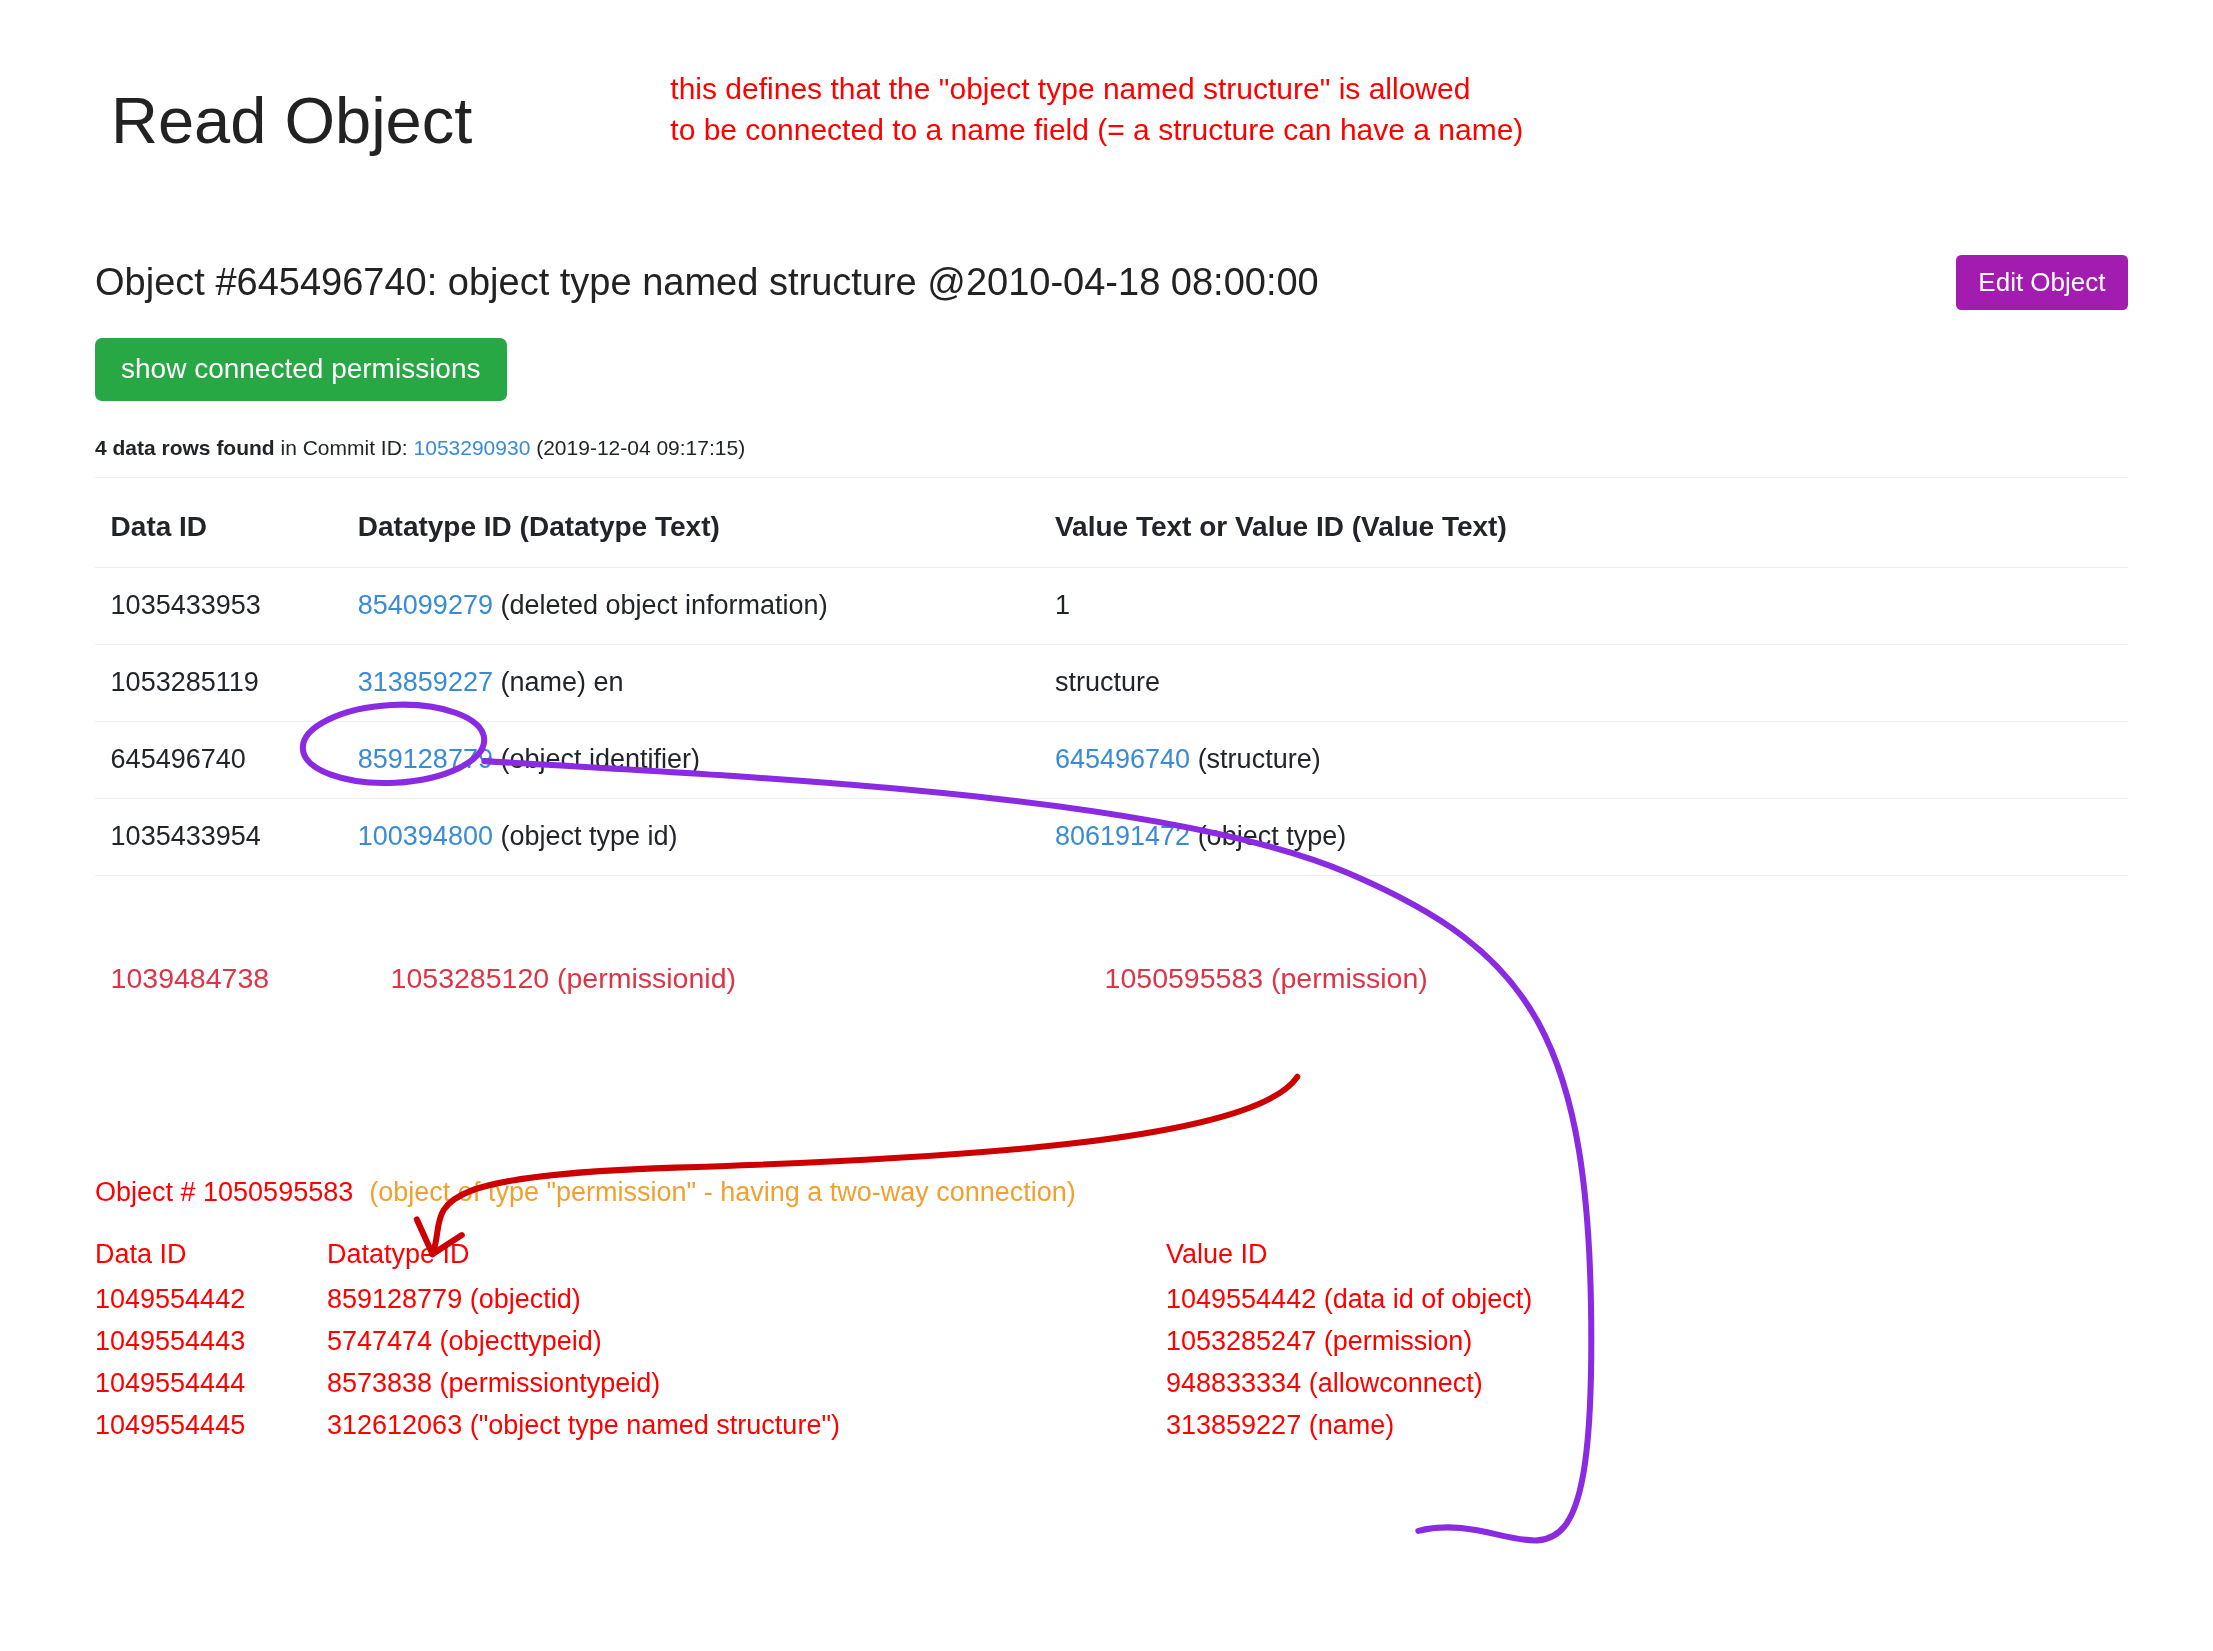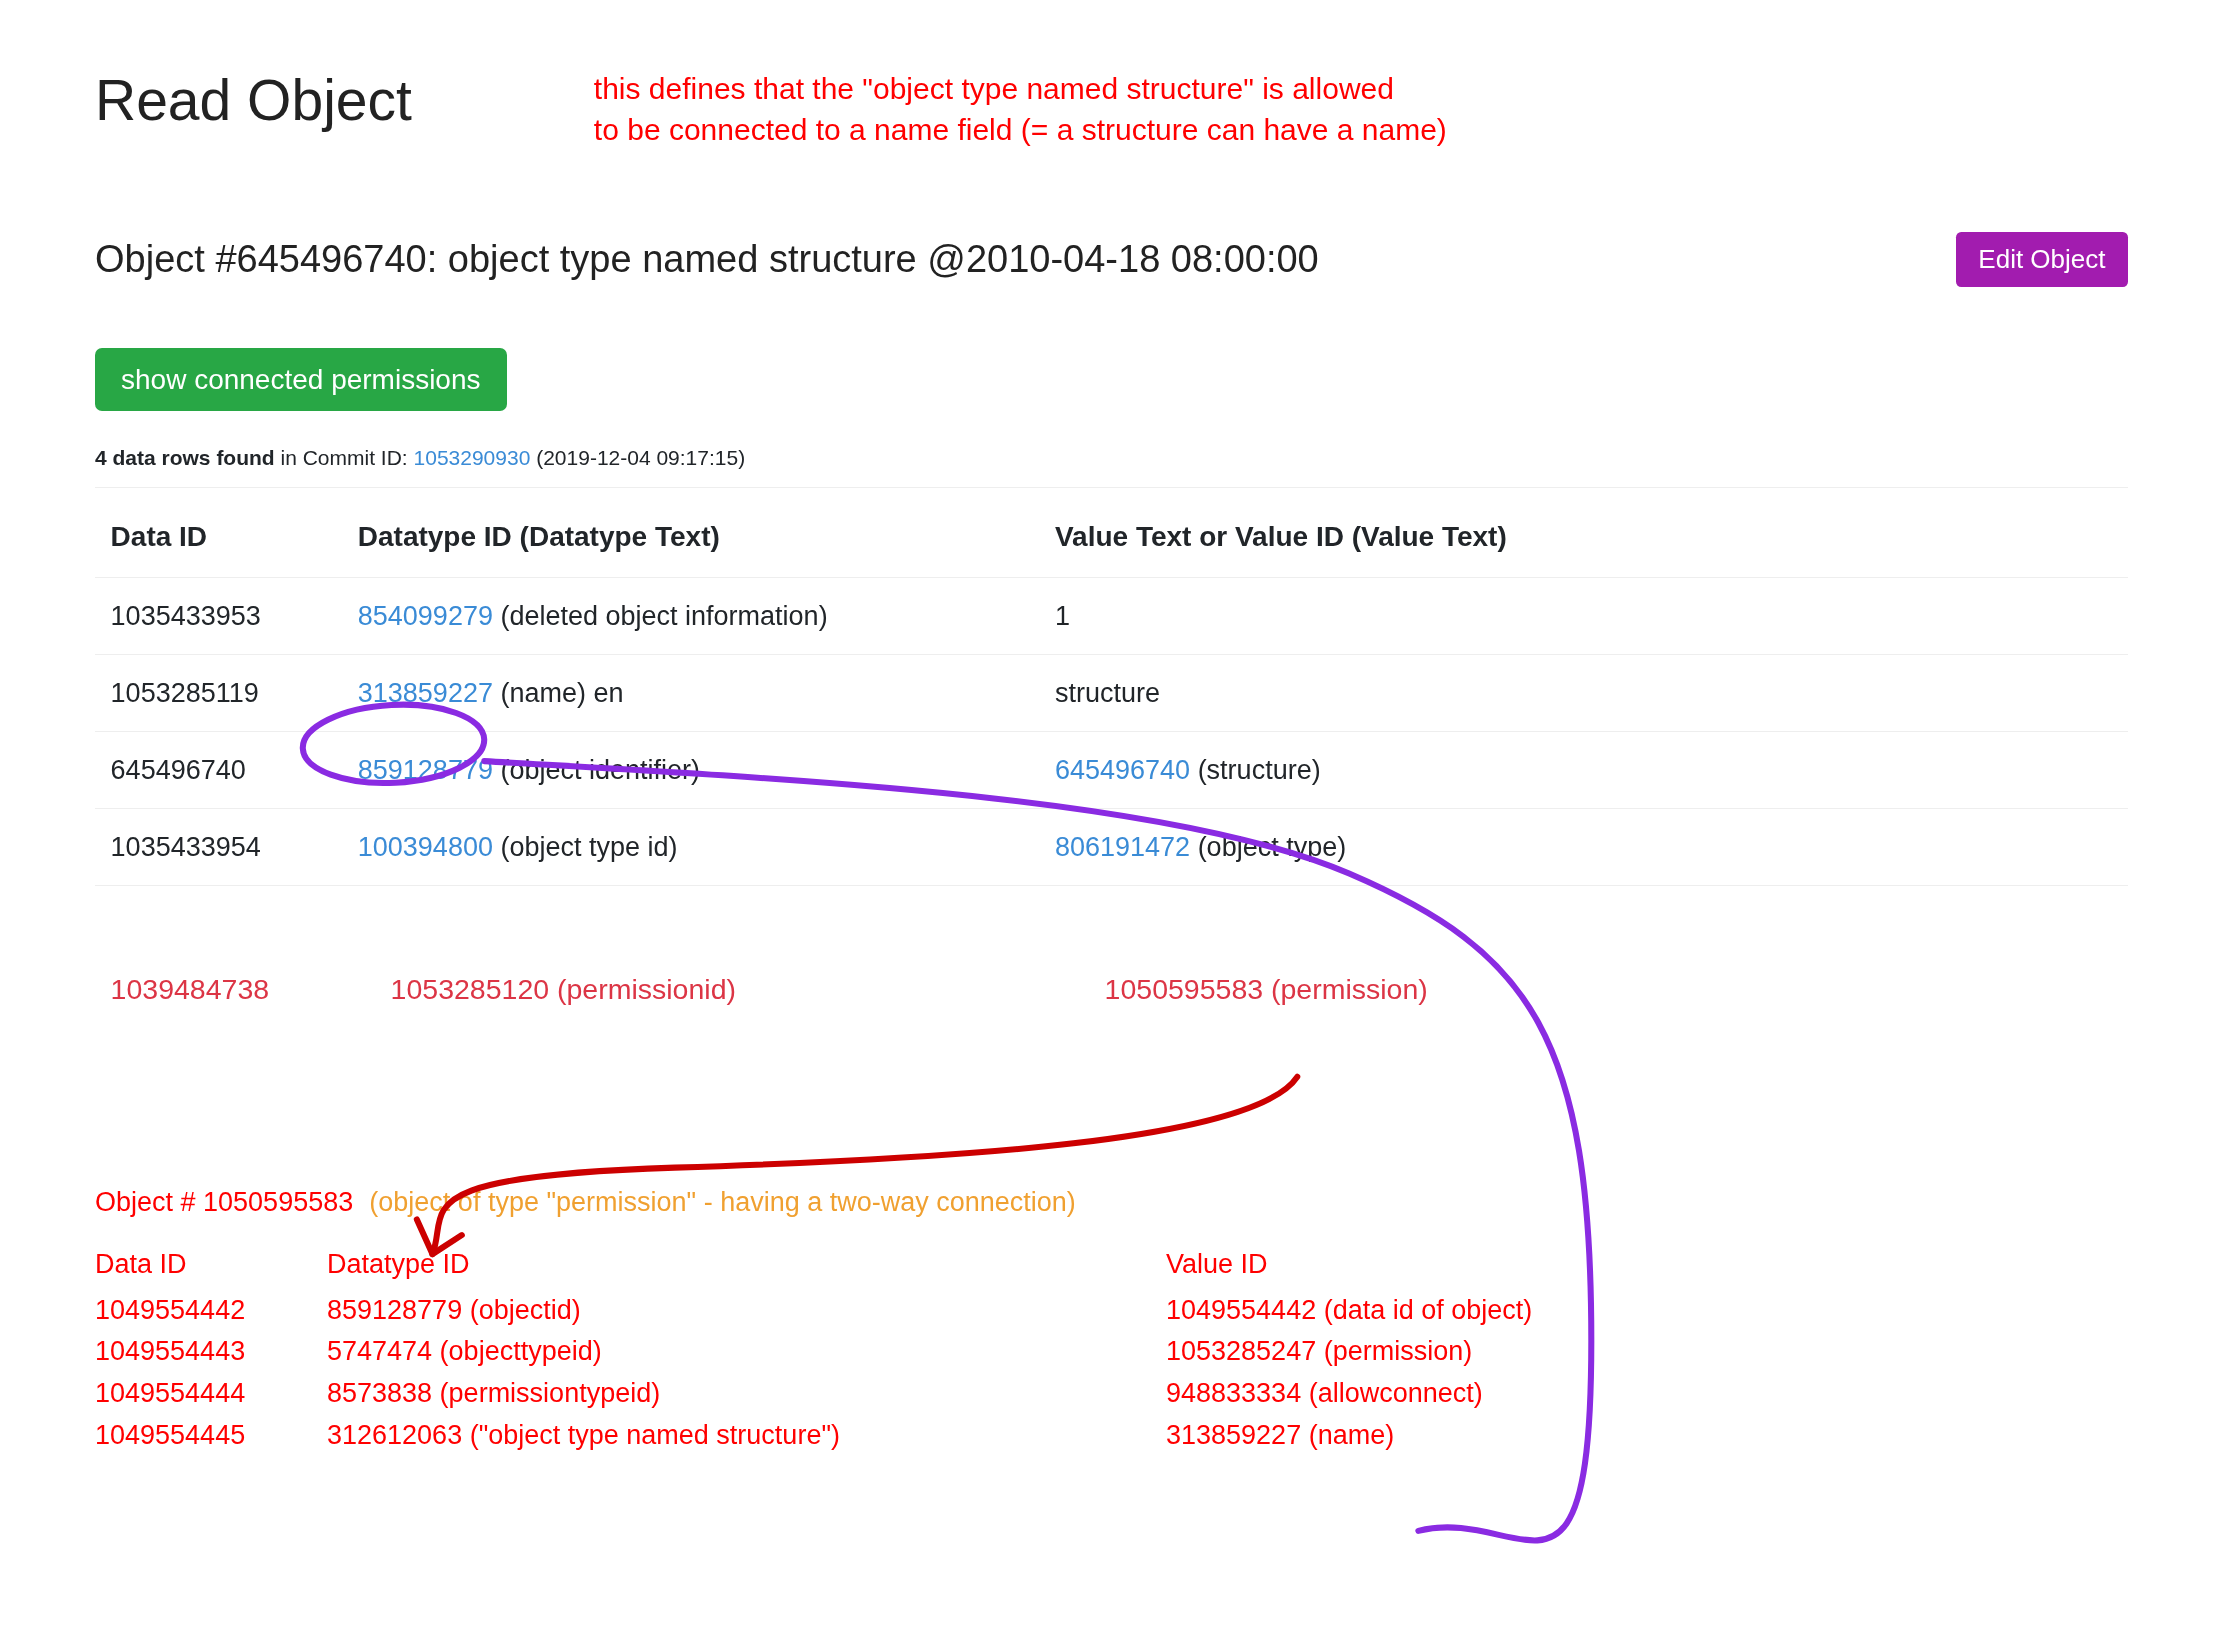--- a/index.html
+++ b/index.html
@@ -14,23 +14,23 @@
     height: 1652px;
     position: relative;
     box-sizing: border-box;
     padding: 69px 86px 0 95px;
   }
   .top-row {
     display: flex;
     align-items: flex-start;
   }
   h1.page-title {
-    font-size: 57px;
+    font-size: 65px;
     font-weight: 400;
-    margin: 0;
+    margin: 16px;
     line-height: 1.1;
     color: #222;
   }
   .annot-top {
     color: #ff0000;
     font-size: 30px;
     line-height: 1.35;
     margin-left: 182px;
   }
   .sub-row {
@@ -47,21 +47,21 @@
   .edit-btn {
     background: #a21caf;
     color: #fff;
     border: none;
     border-radius: 5.2px;
     padding: 12px 22.5px;
     font-size: 26px;
     cursor: pointer;
   }
   .green-btn {
-    margin-top: 61px;
+    margin-top: 28px;
     background: #28a745;
     color: #fff;
     border: none;
     border-radius: 7px;
     padding: 15.6px 26px;
     font-size: 28px;
     cursor: pointer;
   }
   .found-line {
     margin-top: 35px;

